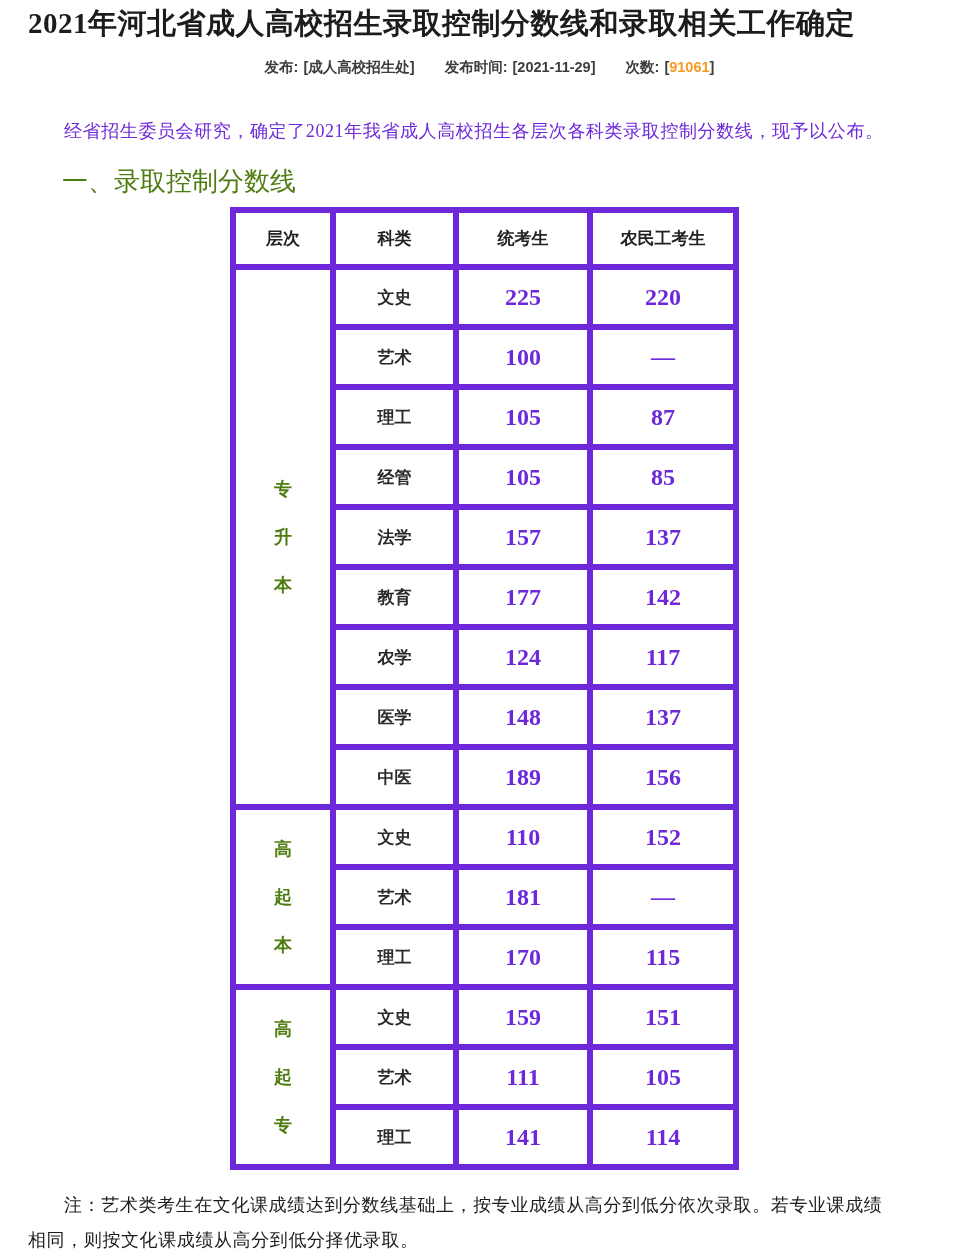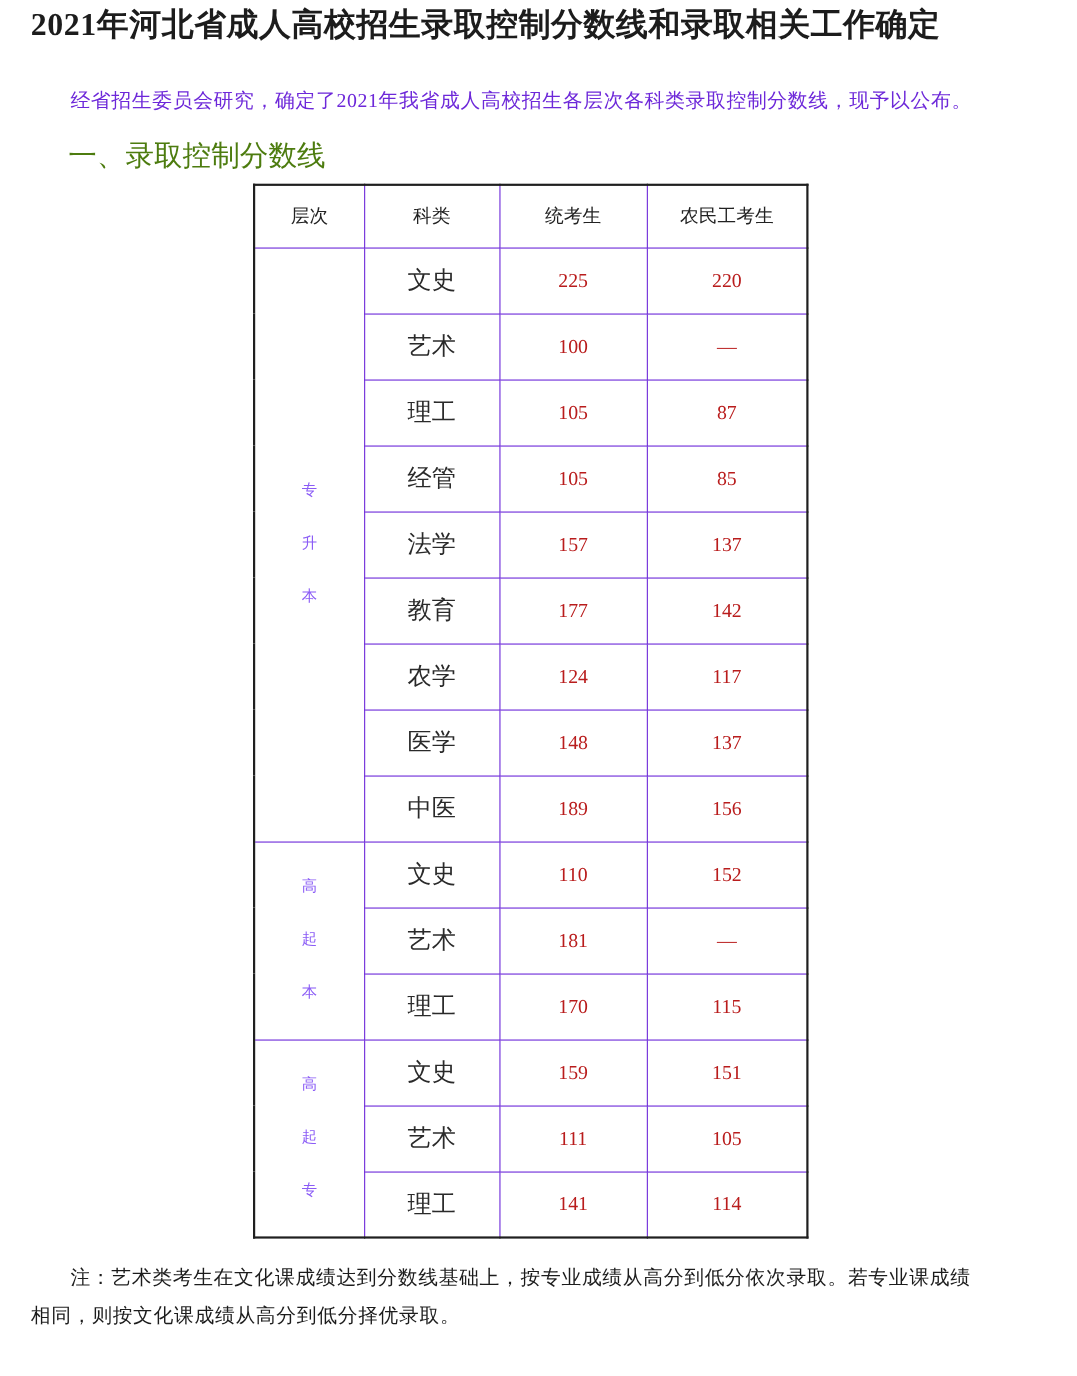--- a/index.html
+++ b/index.html
@@ -55,35 +55,35 @@
     color: #4d7c0f;
   }
   table.score-table {
     margin: 15px auto 0 auto;
     border-collapse: collapse;
     table-layout: fixed;
     border: 2px solid #1f1f1f;
     margin-left: 230px;
   }
   .score-table th, .score-table td {
-    border: 1px solid #6d28d9;
+    border: 6px solid #6d28d9;
     text-align: center;
     vertical-align: middle;
     padding: 0;
-    font-weight: normal;
+    font-weight: bold;
   }
   .score-table thead tr { height: 57px; }
   .score-table tbody tr { height: 60px; }
   .score-table th {
     font-size: 17px;
     color: #222222;
   }
-  td.cat-cell { font-size: 22px; color: #2a2a2a; }
-  td.num-cell { font-size: 18px; color: #b91c1c; font-family: "Liberation Serif", "DejaVu Serif", serif; }
-  td.level-cell { font-size: 14px; color: #8b5cf6; }
+  td.cat-cell { font-size: 17px; color: #2a2a2a; }
+  td.num-cell { font-size: 24px; color: #6d28d9; font-family: "Liberation Serif", "DejaVu Serif", serif; }
+  td.level-cell { font-size: 18px; color: #4d7c0f; }
   .vertical-text {
     display: inline-block;
     width: 1.3em;
     word-break: break-all;
     line-height: 48px;
     text-align: center;
   }
   .note-text {
     margin: 18px 28px 0 28px;
     width: 872px;
@@ -94,20 +94,25 @@
     color: #1c1c1c;
   }
 </style>
 </head>
 <body>
 
 <div class="page">
 
   <h1 class="page-title">2021年河北省成人高校招生录取控制分数线和录取相关工作确定</h1>
 
+  <div class="meta-bar">
+    <span class="meta-item"><span class="lbl">发布:</span><span>[成人高校招生处]</span></span>
+    <span class="meta-item"><span class="lbl">发布时间:</span><span>[2021-11-29]</span></span>
+    <span class="meta-item"><span class="lbl">次数:</span><span>[</span><span style="color: rgb(245, 154, 35);">91061</span><span>]</span></span>
+  </div>
 
   <p class="intro-paragraph">经省招生委员会研究，确定了2021年我省成人高校招生各层次各科类录取控制分数线，现予以公布。</p>
 
   <h2 class="section-heading">一、录取控制分数线</h2>
 
   <table class="score-table">
     <colgroup>
       <col style="width:100px">
       <col style="width:123px">
       <col style="width:134px">

